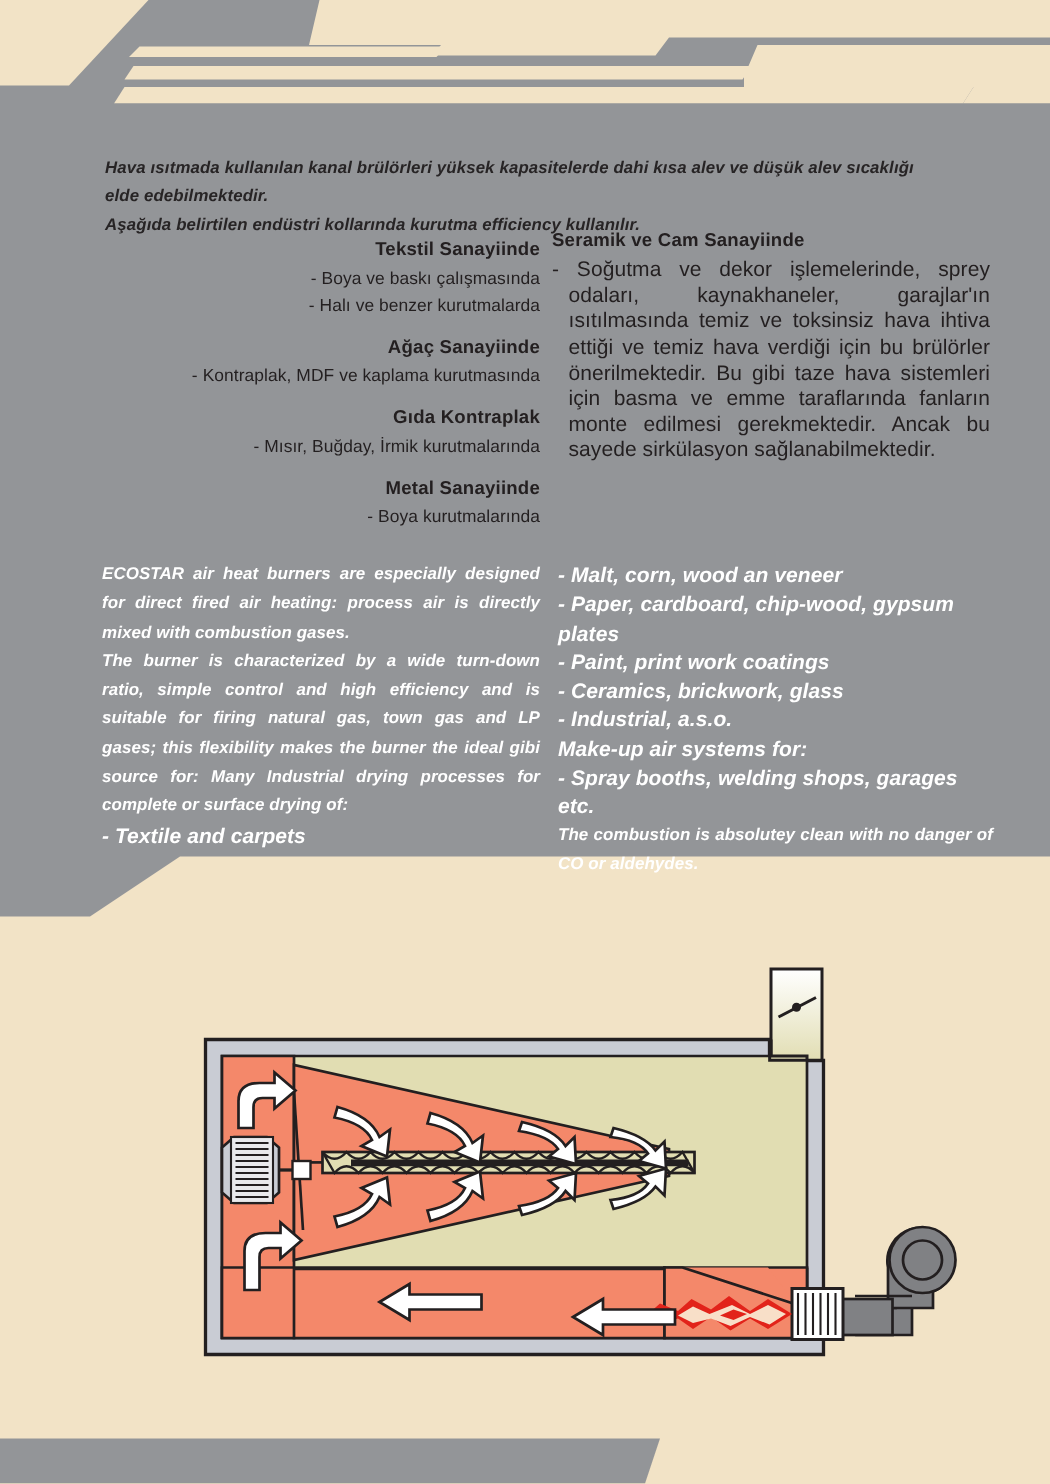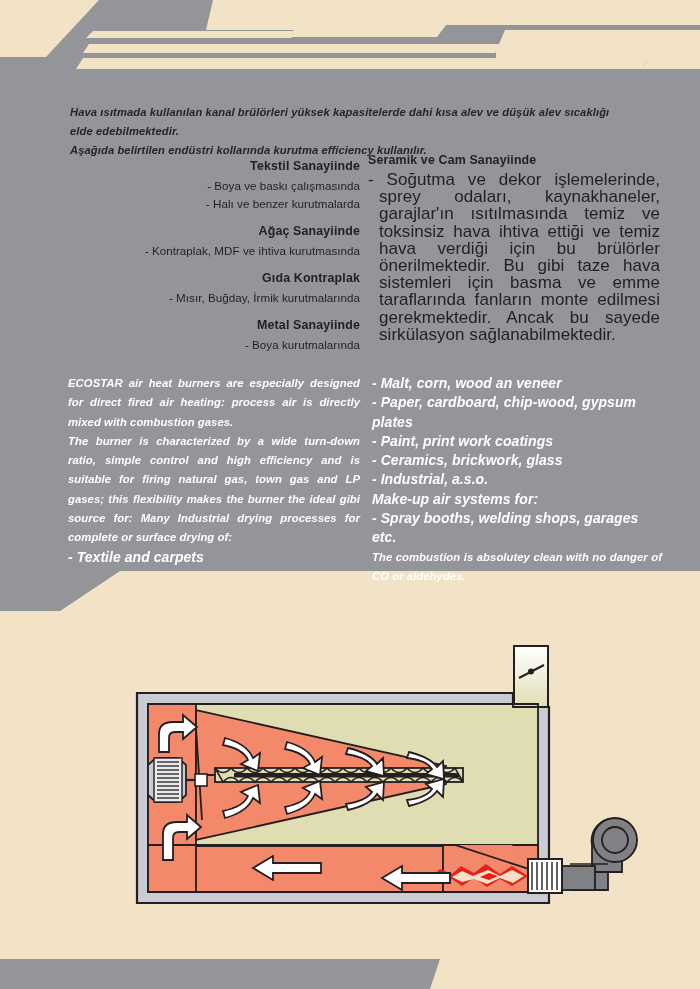--- a/index.html
+++ b/index.html
@@ -35,21 +35,21 @@
     margin:0 0 2px 0;line-height:17px;letter-spacing:.15px;
   }
   .sec-item{
     font-size:11.6px;color:#231f20;line-height:17px;
     margin:0 0 1px 0;letter-spacing:.05px;
   }
   .sec-block{margin-bottom:11px;text-align:right;}
   .sec-block:last-child{margin-bottom:0;}
 
   .just-item{
-    font-size:17px;color:#231f20;line-height:17.2px;
+    font-size:14px;color:#231f20;line-height:17.2px;
     text-align:justify;
     padding-left:11px;text-indent:-11px;
     letter-spacing:.05px;
   }
 
   .en-left{left:68px;top:374px;width:292px;}
   .en-right{left:372px;top:374px;width:290px;}
 
   .en-p{
     font-style:italic;font-weight:bold;
@@ -130,21 +130,21 @@
   </div>
 
   <div class="txt col-left">
     <div class="sec-block">
       <div class="sec-head">Tekstil Sanayiinde</div>
       <div class="sec-item">- Boya ve baskı çalışmasında</div>
       <div class="sec-item">- Halı ve benzer kurutmalarda</div>
     </div>
     <div class="sec-block">
       <div class="sec-head">Ağaç Sanayiinde</div>
-      <div class="sec-item">- Kontraplak, MDF ve ihtiva kurutmasında</div>
+      <div class="sec-item">- Kontraplak, MDF ve kaplama kurutmasında</div>
     </div>
     <div class="sec-block">
       <div class="sec-head">Gıda Kontraplak</div>
       <div class="sec-item">- Mısır, Buğday, İrmik kurutmalarında</div>
     </div>
     <div class="sec-block">
       <div class="sec-head">Metal Sanayiinde</div>
       <div class="sec-item">- Boya kurutmalarında</div>
     </div>
   </div>

